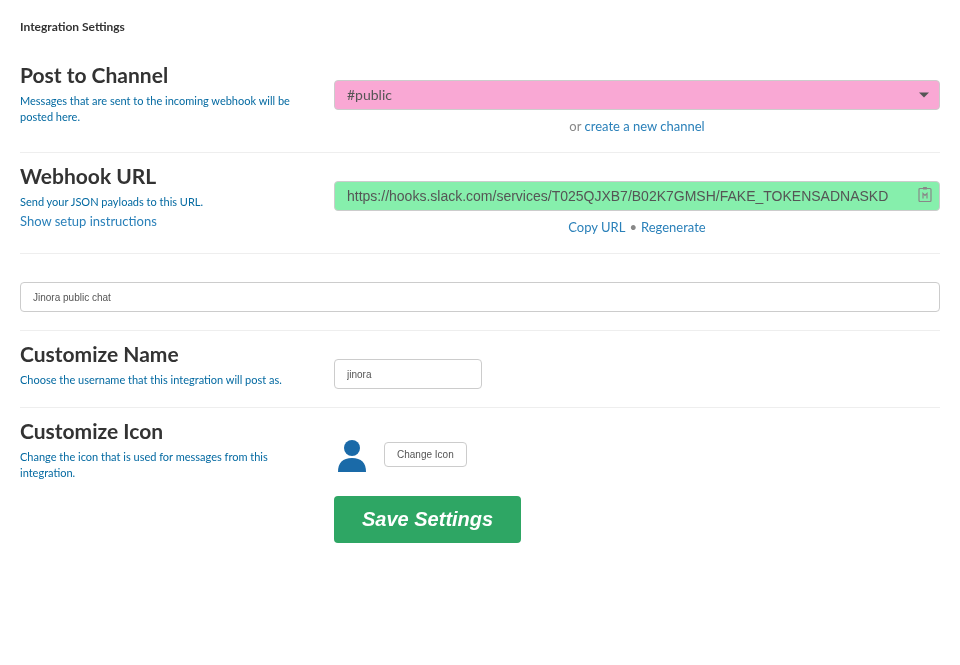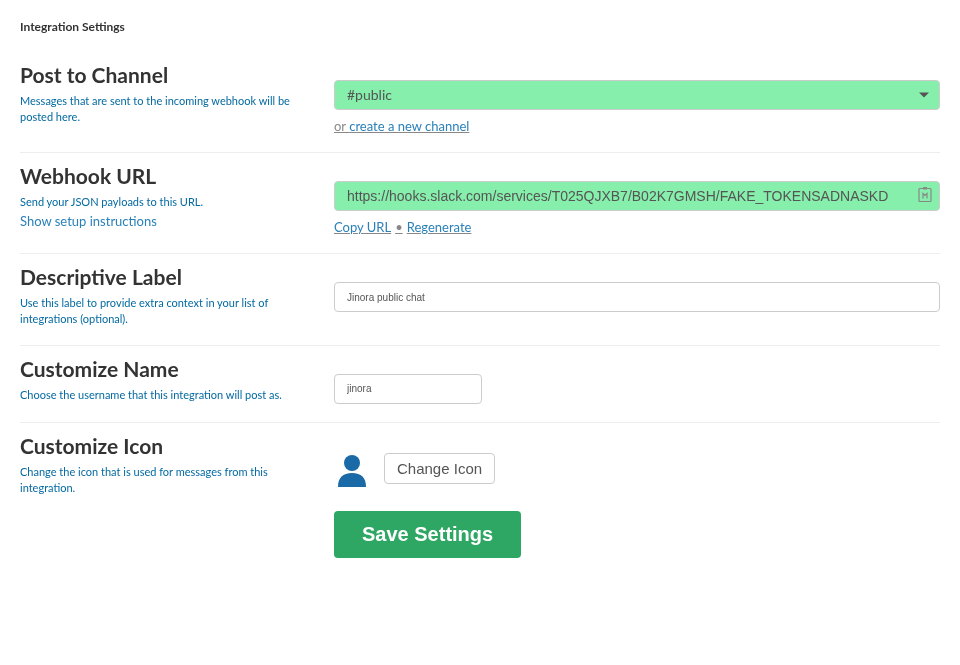--- a/index.html
+++ b/index.html
@@ -60,38 +60,37 @@
       width: 100%;
     }
     .select-input {
       width: 100%;
       height: 30px;
       border: 1px solid #ccc;
       border-radius: 4px;
       padding: 0 30px 0 12px;
       font-size: 14px;
       color: #555;
-      background: #86efac;
+      background: #f9a8d4;
       cursor: pointer;
       text-align: left;
       line-height: 28px;
     }
     .select-caret {
       position: absolute;
       right: 10px;
       top: 50%;
       transform: translateY(-50%);
       pointer-events: none;
     }
     .sub-row {
       margin-top: 8px;
       font-size: 13px;
       color: #888;
-      text-align: left;
-      text-decoration: underline;
+      text-align: center;
     }
     .text-input {
       width: 100%;
       height: 30px;
       border: 1px solid #ccc;
       border-radius: 4px;
       padding: 0 12px;
       font-size: 10px;
       color: #555;
     }
@@ -134,34 +133,35 @@
       height: 36px;
       display: flex;
       align-items: flex-end;
       justify-content: center;
     }
     .btn-secondary {
       background: #fff;
       border: 1px solid #ccc;
       border-radius: 4px;
       padding: 6px 12px;
-      font-size: 15px;
+      font-size: 10px;
       color: #555;
       cursor: pointer;
     }
     .btn-primary {
       background: #2ea664;
       border: none;
       border-radius: 4px;
       padding: 12px 28px;
       font-size: 20px;
       font-weight: 700;
       color: #fff;
       cursor: pointer;
       margin-top: 24px;
+      font-style: italic;
     }
   </style>
 </head>
 <body>
 
 <h1 class="page-title">Integration Settings</h1>
 
 <div class="section">
   <div class="section-left">
     <div class="section-heading">Post to Channel</div>
@@ -199,24 +199,20 @@
         </svg>
       </span>
     </div>
     <div class="sub-row">
       <a class="link">Copy URL</a><span class="bullet">•</span><a class="link">Regenerate</a>
     </div>
   </div>
 </div>
 
 <div class="section">
-  <div class="section-left">
-    <div class="section-heading">Descriptive Label</div>
-    <div class="section-desc">Use this label to provide extra context in your list of integrations (optional).</div>
-  </div>
   <div class="section-right">
     <input type="text" class="text-input" value="Jinora public chat" style="">
   </div>
 </div>
 
 <div class="section">
   <div class="section-left">
     <div class="section-heading">Customize Name</div>
     <div class="section-desc">Choose the username that this integration will post as.</div>
   </div>

